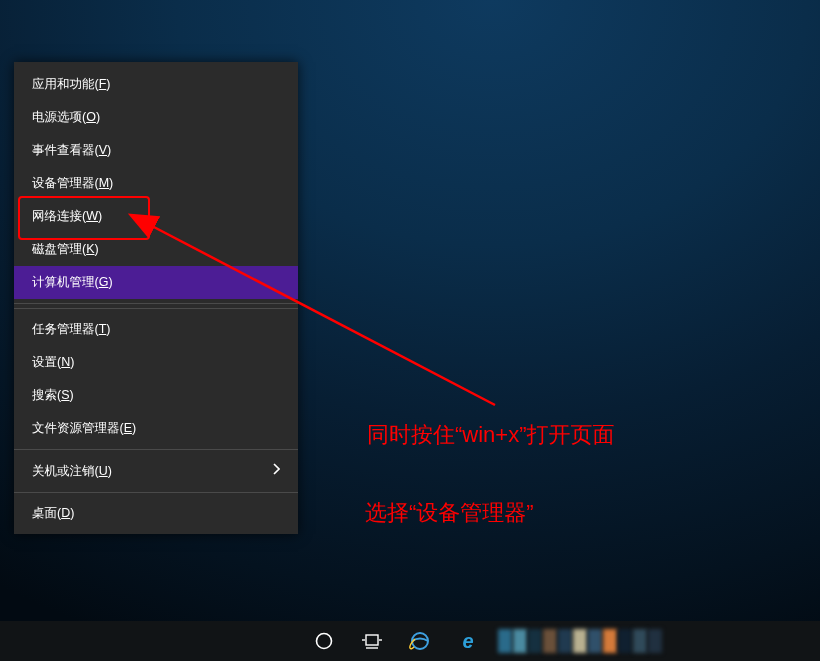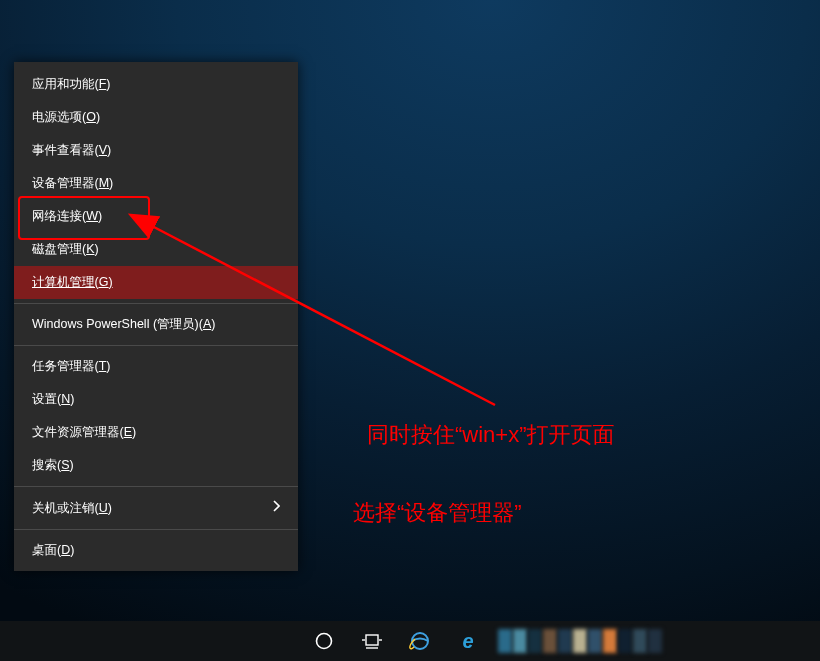--- a/index.html
+++ b/index.html
@@ -30,22 +30,21 @@
     display: flex;
     align-items: center;
     justify-content: space-between;
     color: #ffffff;
     font-size: 12.5px;
     padding: 9px 18px 9px 18px;
     cursor: default;
     line-height: 1.2;
   }
   .menu-item.hovered {
-    background: #7f1d1d;
-    text-decoration: underline;
+    background: #4c1d95;
   }
   .menu-item .label .underline {
     text-decoration: underline;
   }
   .menu-separator {
     height: 1px;
     background: #4a4a4a;
     margin: 4px 0;
   }
   .submenu-arrow {
@@ -130,35 +129,32 @@
       <div class="menu-item">
         <span class="label">网络连接(<span class="underline">W</span>)</span>
       </div>
       <div class="menu-item">
         <span class="label">磁盘管理(<span class="underline">K</span>)</span>
       </div>
       <div class="menu-item hovered">
         <span class="label">计算机管理(<span class="underline">G</span>)</span>
       </div>
       <div class="menu-separator"></div>
-      <div class="menu-item">
-        <span class="label">Windows PowerShell (管理员)(<span class="underline">A</span>)</span>
-      </div>
       <div class="menu-separator"></div>
       <div class="menu-item">
         <span class="label">任务管理器(<span class="underline">T</span>)</span>
       </div>
       <div class="menu-item">
         <span class="label">设置(<span class="underline">N</span>)</span>
       </div>
       <div class="menu-item">
+        <span class="label">搜索(<span class="underline">S</span>)</span>
+      </div>
+      <div class="menu-item">
         <span class="label">文件资源管理器(<span class="underline">E</span>)</span>
-      </div>
-      <div class="menu-item">
-        <span class="label">搜索(<span class="underline">S</span>)</span>
       </div>
       <div class="menu-separator"></div>
       <div class="menu-item">
         <span class="label">关机或注销(<span class="underline">U</span>)</span>
         <span class="submenu-arrow"><svg width="8" height="12" viewBox="0 0 8 12">
             <path d="M2 1 L7 6 L2 11" stroke="#ffffff" stroke-width="1.6" fill="none"></path>
           </svg></span>
       </div>
       <div class="menu-separator"></div>
       <div class="menu-item">
@@ -171,21 +167,21 @@
   <svg class="arrow-svg" width="820" height="661">
     <defs>
       <marker id="arrowhead" markerWidth="12" markerHeight="10" refX="2" refY="5" orient="auto">
         <polygon points="0 0, 12 5, 0 10" fill="#ff0000"></polygon>
       </marker>
     </defs>
     <line id="arrow-line" stroke="#ff0000" stroke-width="2.5" marker-end="url(#arrowhead)" x1="495" y1="405" x2="150" y2="225"></line>
   </svg>
 
   <div class="annotation" style="left:367px; top:420px;">同时按住“win+x”打开页面</div>
-  <div class="annotation" style="left:353px; top:498px;">选择“设备管理器”</div>
+  <div class="annotation" style="left:365px; top:498px;">选择“设备管理器”</div>
 
   <div class="taskbar">
     <div class="taskbar-spacer"></div>
 
     <div class="taskbar-btn">
       <svg width="18" height="18" viewBox="0 0 18 18">
         <circle cx="9" cy="9" r="7.5" stroke="#ffffff" stroke-width="1.6" fill="none"></circle>
       </svg>
     </div>
 

